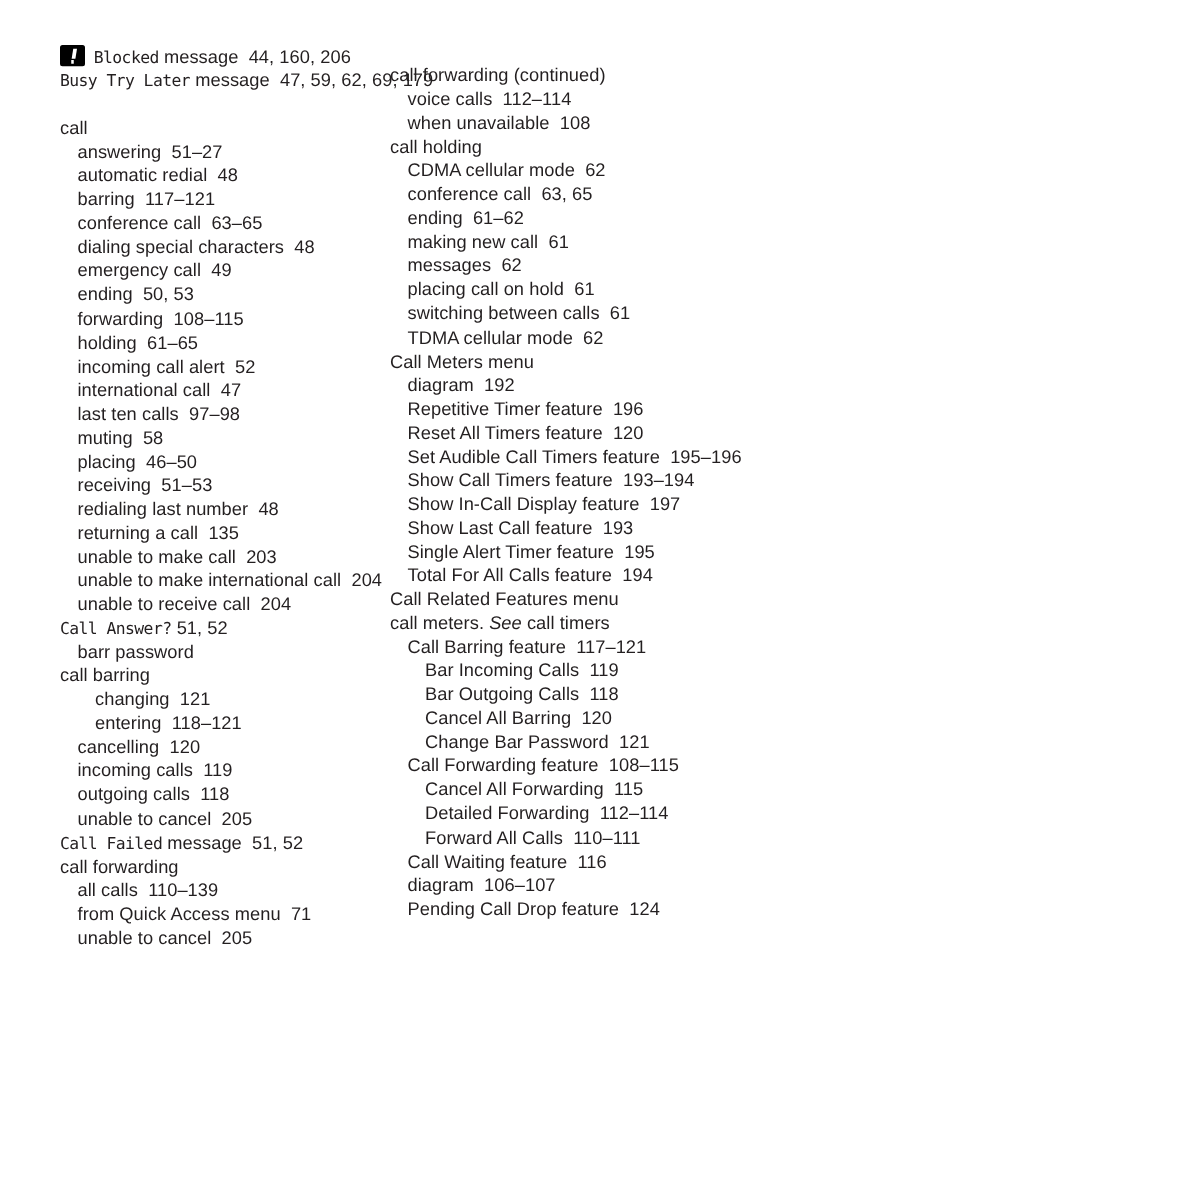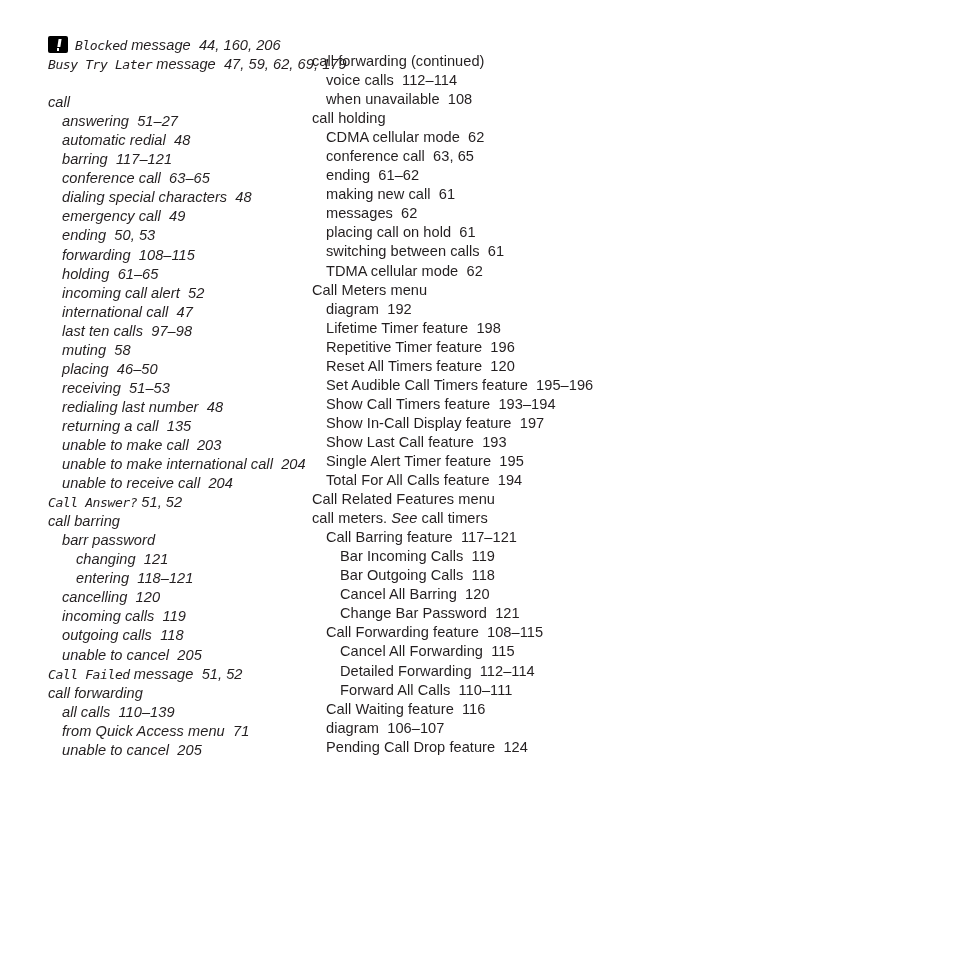--- a/index.html
+++ b/index.html
@@ -17,21 +17,21 @@
   }
   .page {
     position: absolute;
     inset: 0;
   }
   .column {
     position: absolute;
     top: 0;
     width: 300px;
   }
-  #left-column  { left: 48px; font-style: italic; }
+  #left-column  { left: 48px; }
   #right-column { left: 312px; }
 
   .entry {
     font-size: 14.6px;
     line-height: 19.05px;
     letter-spacing: 0.05px;
     white-space: normal;
     text-indent: -28px;
     padding-left: 28px;
   }
@@ -101,22 +101,22 @@
       <div class="entry lvl1"><span class="nbsp-gap">last ten calls  97–98</span></div>
       <div class="entry lvl1"><span class="nbsp-gap">muting  58</span></div>
       <div class="entry lvl1"><span class="nbsp-gap">placing  46–50</span></div>
       <div class="entry lvl1"><span class="nbsp-gap">receiving  51–53</span></div>
       <div class="entry lvl1"><span class="nbsp-gap">redialing last number  48</span></div>
       <div class="entry lvl1"><span class="nbsp-gap">returning a call  135</span></div>
       <div class="entry lvl1"><span class="nbsp-gap">unable to make call  203</span></div>
       <div class="entry lvl1"><span class="nbsp-gap">unable to make international call  204</span></div>
       <div class="entry lvl1"><span class="nbsp-gap">unable to receive call  204</span></div>
       <div class="entry lvl0"><span class="lcd">Call Answer?</span><span class="nbsp-gap"> 51, 52</span></div>
+      <div class="entry lvl1"><span class="nbsp-gap">barr password</span></div>
       <div class="entry lvl0"><span class="nbsp-gap">call barring</span></div>
-      <div class="entry lvl1"><span class="nbsp-gap">barr password</span></div>
       <div class="entry lvl2"><span class="nbsp-gap">changing  121</span></div>
       <div class="entry lvl2"><span class="nbsp-gap">entering  118–121</span></div>
       <div class="entry lvl1"><span class="nbsp-gap">cancelling  120</span></div>
       <div class="entry lvl1"><span class="nbsp-gap">incoming calls  119</span></div>
       <div class="entry lvl1"><span class="nbsp-gap">outgoing calls  118</span></div>
       <div class="entry lvl1"><span class="nbsp-gap">unable to cancel  205</span></div>
       <div class="entry lvl0"><span class="lcd">Call Failed</span><span class="nbsp-gap"> message  51, 52</span></div>
       <div class="entry lvl0"><span class="nbsp-gap">call forwarding</span></div>
       <div class="entry lvl1"><span class="nbsp-gap">all calls  110–139</span></div>
       <div class="entry lvl1"><span class="nbsp-gap">from Quick Access menu  71</span></div>
@@ -130,21 +130,20 @@
       <div class="entry lvl1"><span class="nbsp-gap">CDMA cellular mode  62</span></div>
       <div class="entry lvl1"><span class="nbsp-gap">conference call  63, 65</span></div>
       <div class="entry lvl1"><span class="nbsp-gap">ending  61–62</span></div>
       <div class="entry lvl1"><span class="nbsp-gap">making new call  61</span></div>
       <div class="entry lvl1"><span class="nbsp-gap">messages  62</span></div>
       <div class="entry lvl1"><span class="nbsp-gap">placing call on hold  61</span></div>
       <div class="entry lvl1"><span class="nbsp-gap">switching between calls  61</span></div>
       <div class="entry lvl1"><span class="nbsp-gap">TDMA cellular mode  62</span></div>
       <div class="entry lvl0"><span class="nbsp-gap">Call Meters menu</span></div>
       <div class="entry lvl1"><span class="nbsp-gap">diagram  192</span></div>
-      <div class="entry lvl1"><span class="nbsp-gap">Lifetime Timer feature  198</span></div>
       <div class="entry lvl1"><span class="nbsp-gap">Repetitive Timer feature  196</span></div>
       <div class="entry lvl1"><span class="nbsp-gap">Reset All Timers feature  120</span></div>
       <div class="entry lvl1"><span class="nbsp-gap">Set Audible Call Timers feature  195–196</span></div>
       <div class="entry lvl1"><span class="nbsp-gap">Show Call Timers feature  193–194</span></div>
       <div class="entry lvl1"><span class="nbsp-gap">Show In-Call Display feature  197</span></div>
       <div class="entry lvl1"><span class="nbsp-gap">Show Last Call feature  193</span></div>
       <div class="entry lvl1"><span class="nbsp-gap">Single Alert Timer feature  195</span></div>
       <div class="entry lvl1"><span class="nbsp-gap">Total For All Calls feature  194</span></div>
       <div class="entry lvl0"><span class="nbsp-gap">Call Related Features menu</span></div>
       <div class="entry lvl0"><span class="nbsp-gap">call meters. </span><span class="ital">See</span><span> call timers</span></div>

